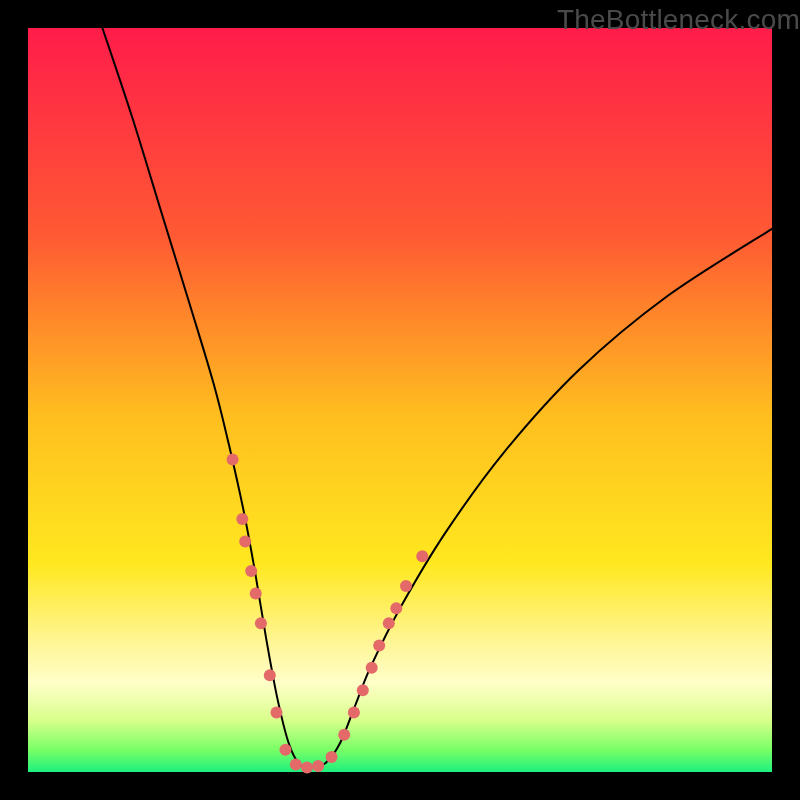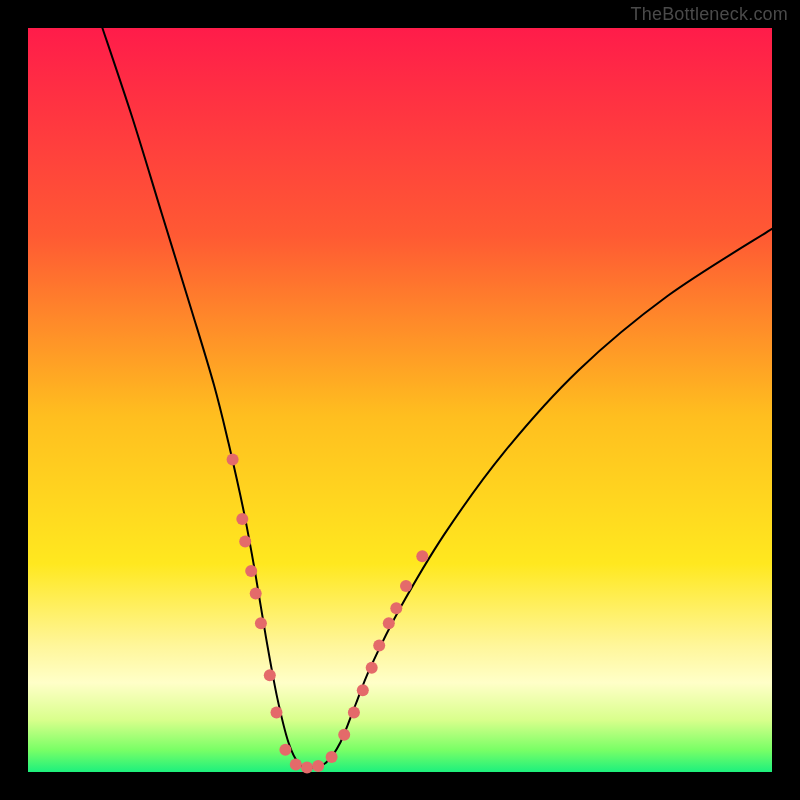--- a/index.html
+++ b/index.html
@@ -20,23 +20,23 @@
     position: absolute;
     left: 28px;
     top: 28px;
     width: 744px;
     height: 744px;
     
   }
   .watermark {
     position: absolute;
     top: 4px;
-    right: 12px;
+    right: 0;
     color: #4a4a4a;
-    font-size: 18px;
+    font-size: 28px;
     font-weight: 500;
     letter-spacing: 0.2px;
   }
   svg.curve {
     position: absolute;
     left: 0;
     top: 0;
     width: 100%;
     height: 100%;
     overflow: visible;

